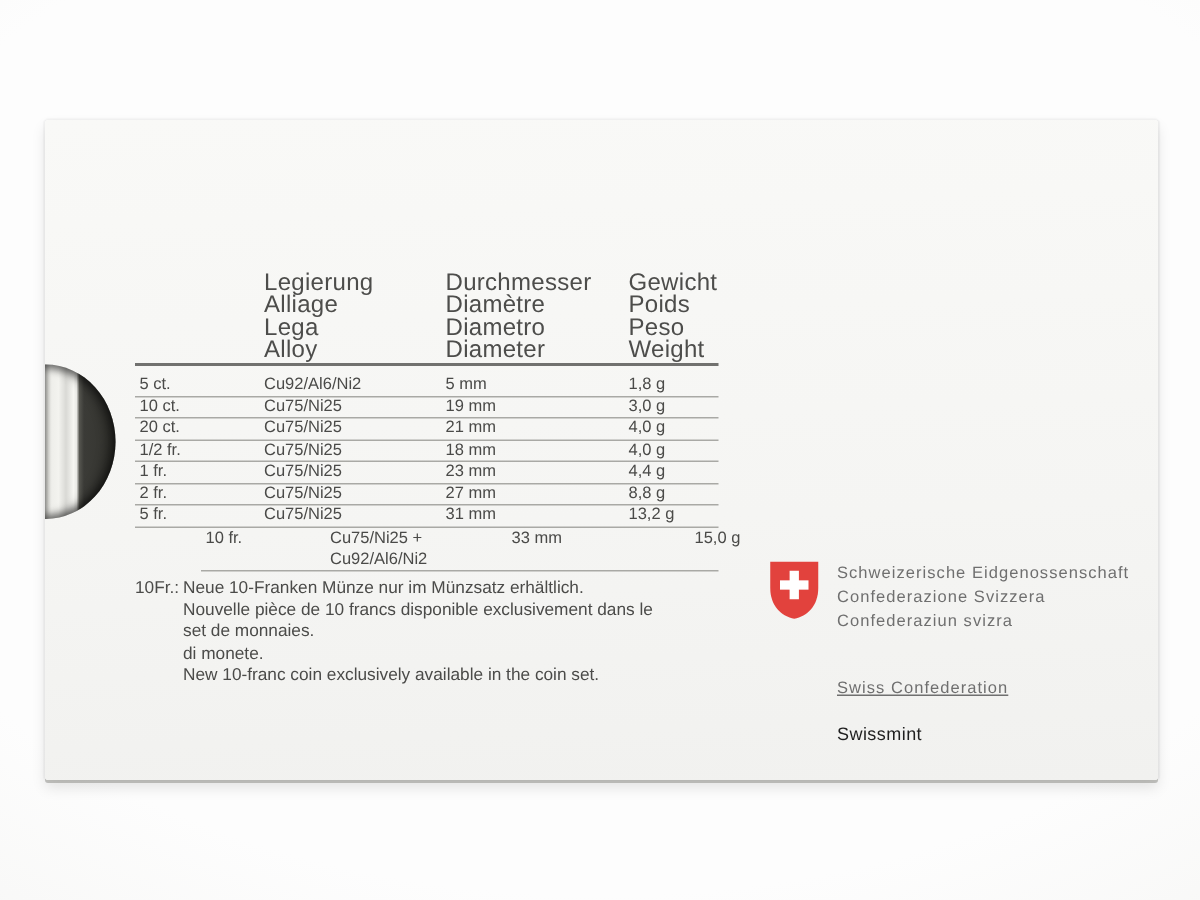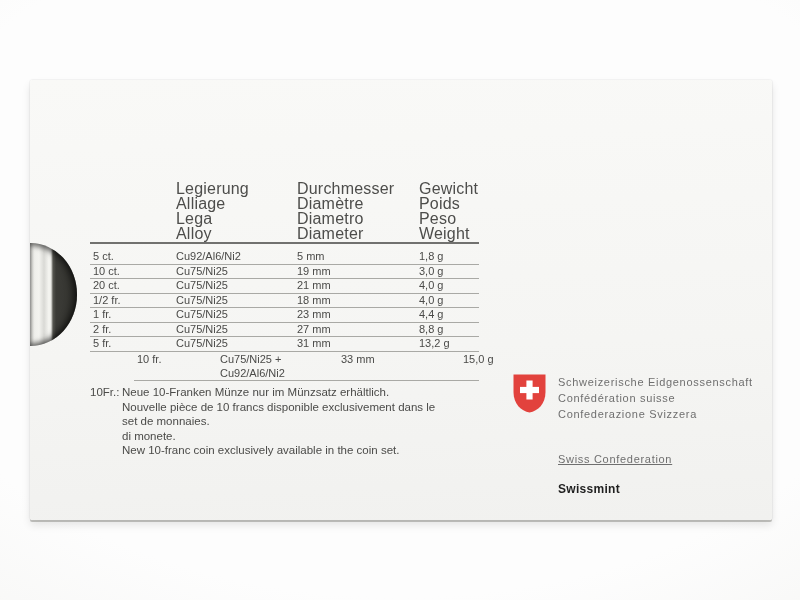--- a/index.html
+++ b/index.html
@@ -52,21 +52,21 @@
   .fed-names {
     position: absolute; left: 528px; top: 295px;
     font-size: 11px; line-height: 15.8px; letter-spacing: .7px; color: #6f6f6f;
   }
   .fed-en {
     position: absolute; left: 528px; top: 373px;
     font-size: 11px; letter-spacing: .7px; color: #6f6f6f; text-decoration: underline;
   }
   .brand {
     position: absolute; left: 528px; top: 402px;
-    font-size: 12px; font-weight: bold; letter-spacing: .3px; color: #1f1f1f;
+    font-size: 12px; font-weight: normal; letter-spacing: .3px; color: #1f1f1f;
   }
 </style>
 </head>
 <body>
 
 <div class="card">
 
   <div class="notch"></div>
 
 
@@ -160,21 +160,21 @@
   </div>
 
   <svg class="shield" width="33" height="39" viewBox="0 0 33 39">
     <path d="M0.5,0.5 h32 v17.5 c0,12 -7.5,19 -16,20.5 c-8.5,-1.5 -16,-8.5 -16,-20.5 z" fill="#e2423d"></path>
     <rect x="13.4" y="6.5" width="6.2" height="19" fill="#ffffff"></rect>
     <rect x="7" y="12.9" width="19" height="6.2" fill="#ffffff"></rect>
   </svg>
 
   <div class="fed-names">
     <div>Schweizerische Eidgenossenschaft</div>
-    <div>Confédération suisse</div>
     <div>Confederazione Svizzera</div>
+    <div>Confederaziun svizra</div>
   </div>
 
   <div class="fed-en">Swiss Confederation</div>
 
   <div class="brand">Swissmint</div>
 
 </div>
 
 </body></html>

